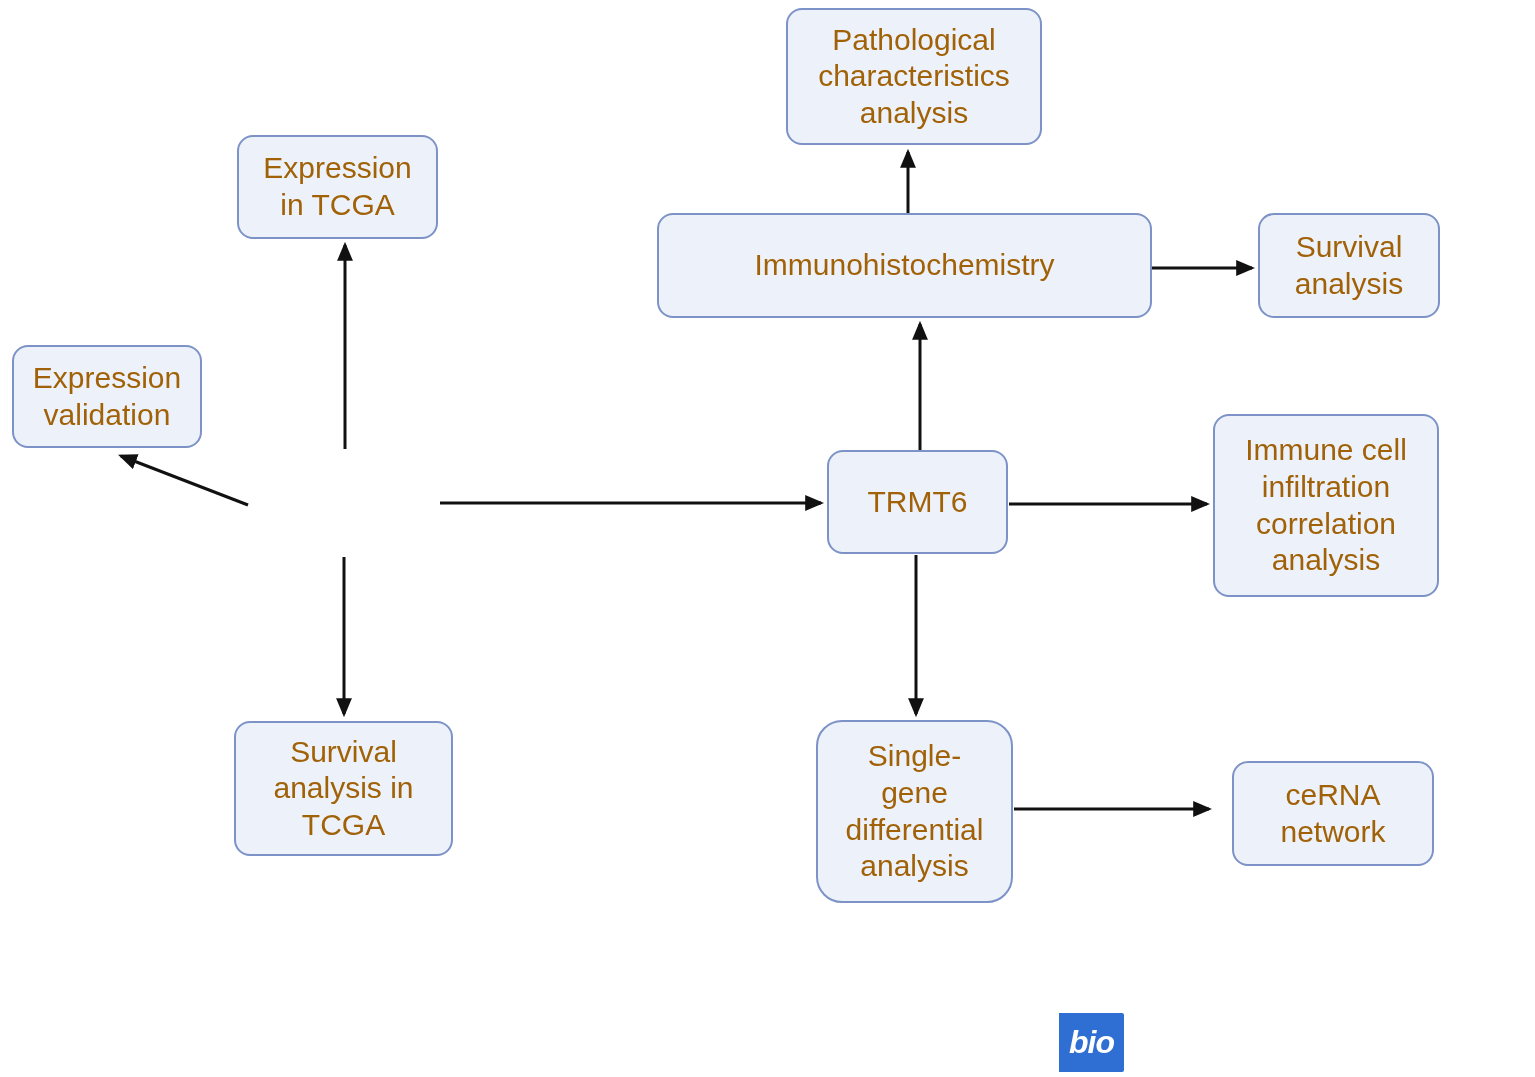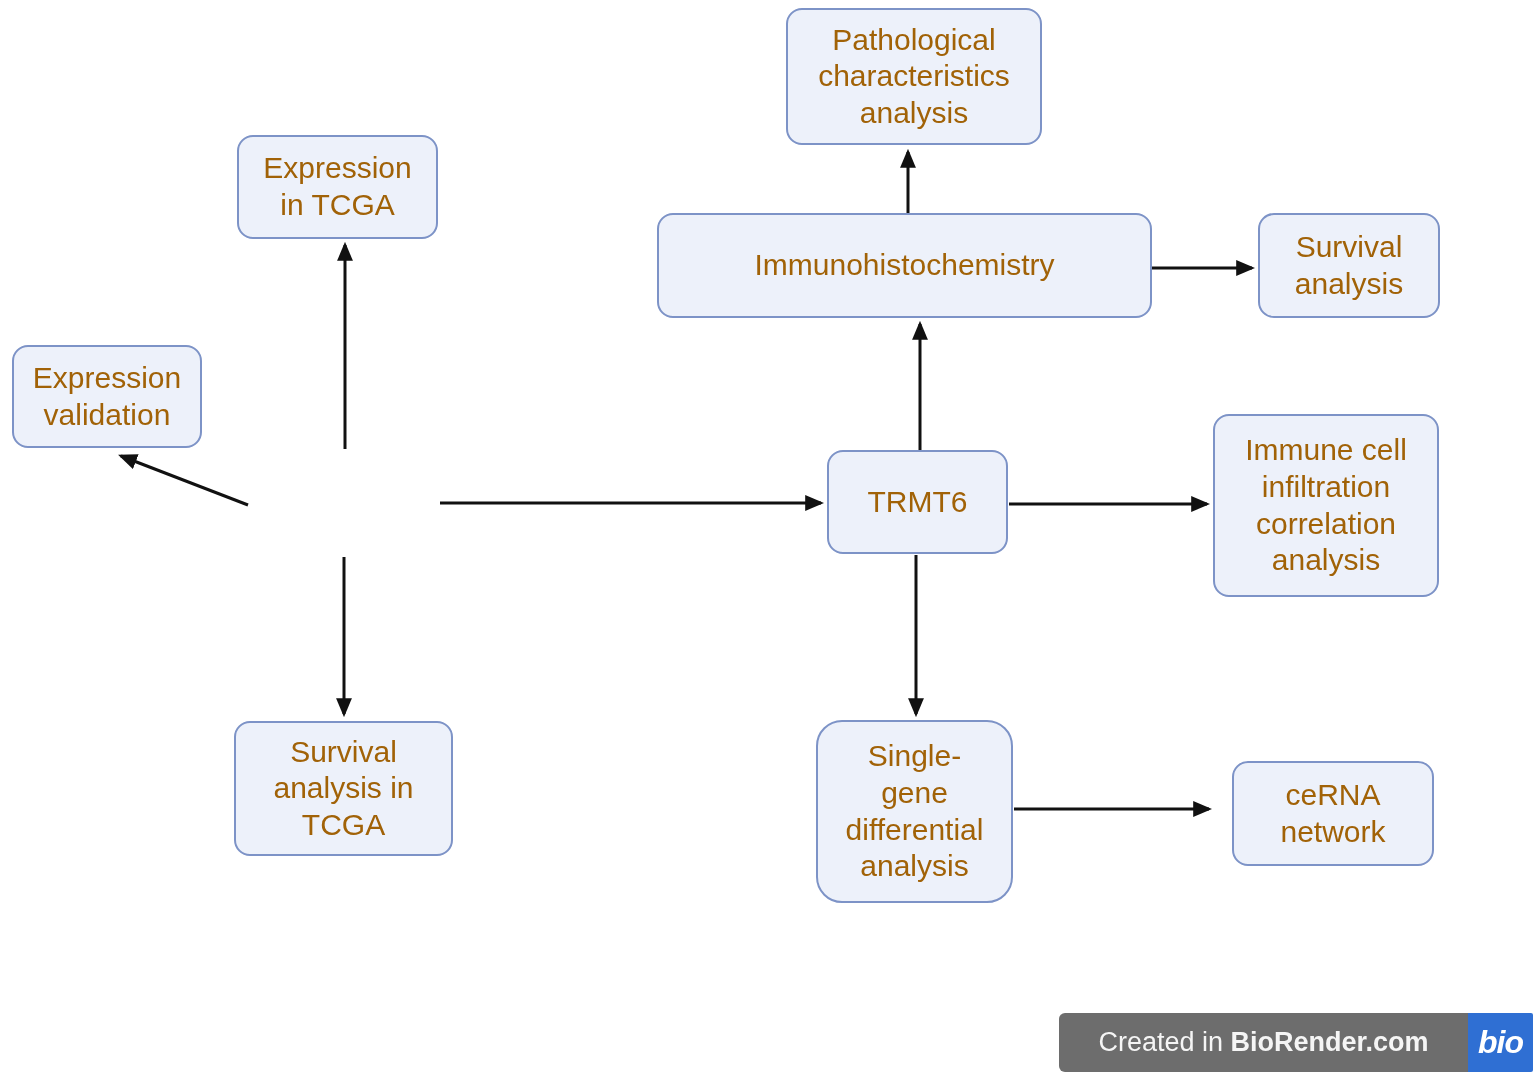--- a/index.html
+++ b/index.html
@@ -129,19 +129,16 @@
 
   <div class="node" style="left:816px;  top:720px; width:197px; height:183px;border-radius:26px;">Single-
 gene
 differential
 analysis</div>
 
   <div class="node" style="left:1215px; top:761px; width:202px; height:105px;margin-left:17px;">ceRNA
 network</div>
 
   <div id="badge">
-    <div id="badge-gray">
-      <span>Created in </span><span class="brand">BioRender.com</span>
-    </div>
     <div id="badge-logo">bio</div>
   </div>
 
 </div>
 
 </body></html>

